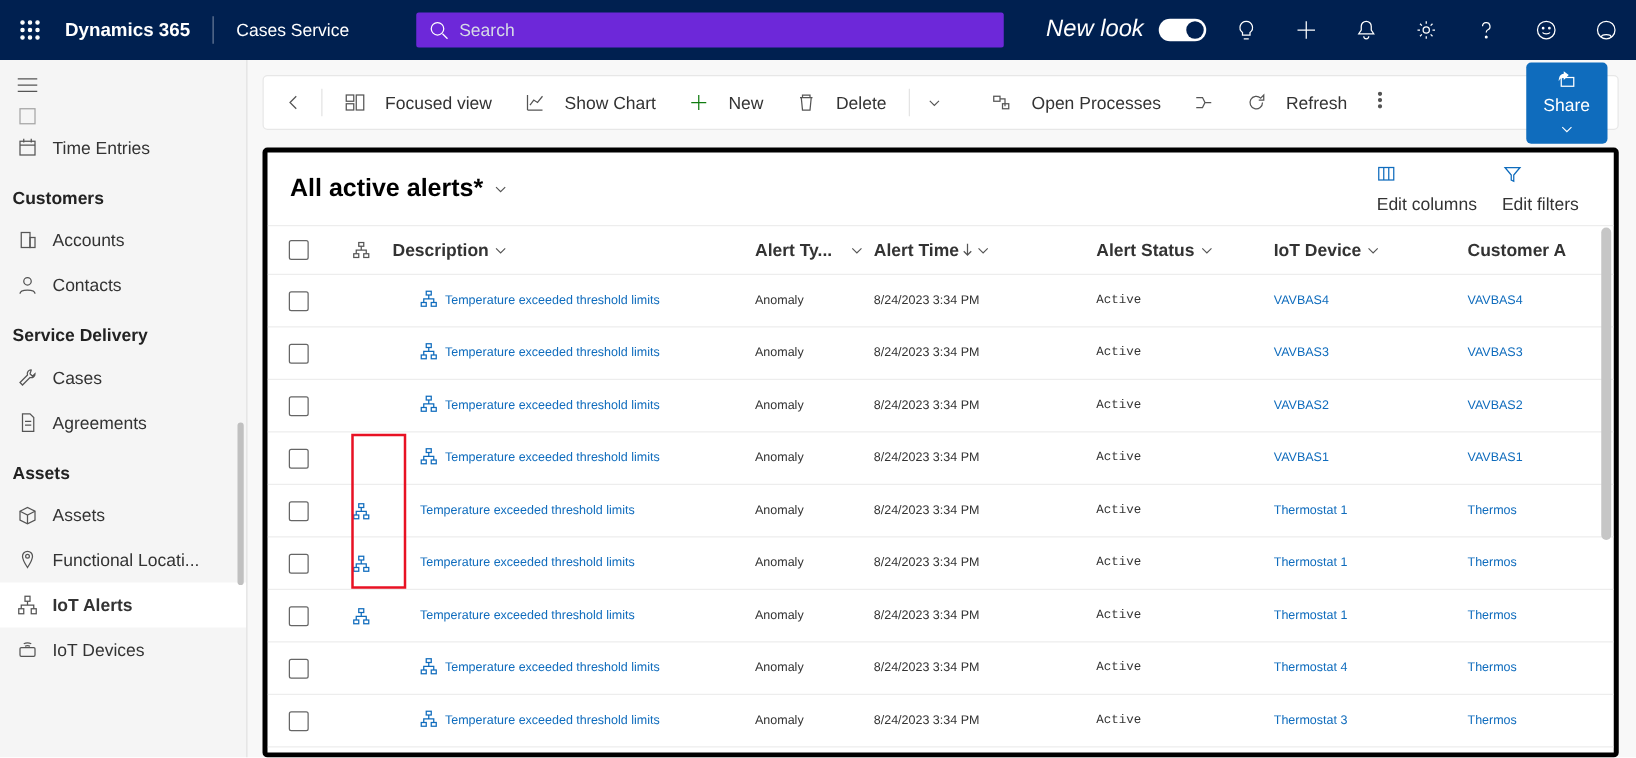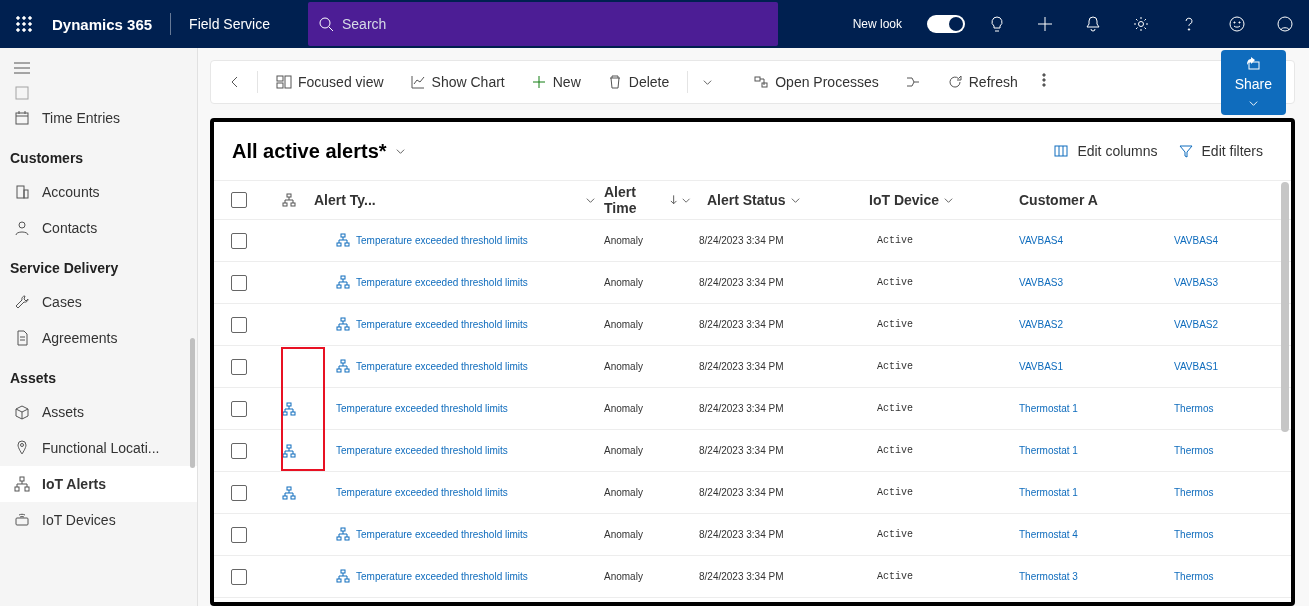--- a/index.html
+++ b/index.html
@@ -4,25 +4,25 @@
 <style>
 * { margin: 0; padding: 0; box-sizing: border-box; font-family: "Segoe UI", -apple-system, sans-serif; }
 body { width: 1309px; height: 606px; overflow: hidden; background: #fff; }
 
 
 .topbar { height: 48px; background: #002050; display: flex; align-items: center; color: #fff; gap: 0; }
 .topbar .waffle { width: 48px; height: 48px; display: flex; align-items: center; justify-content: center; }
 .topbar .brand { font-weight: 600; font-size: 15px; padding: 0 18px 0 4px; }
 .topbar .divider-v { width: 1px; height: 22px; background: rgba(255,255,255,0.4); }
 .topbar .module { padding: 0 18px; font-size: 14px; }
-.topbar .search { margin-left: 20px; flex: 0 0 470px; height: 44px; background: #4c1d95; border-radius: 2px; display: flex; align-items: center; padding: 0 10px; gap: 8px; }
+.topbar .search { margin-left: 36px; flex: 0 0 470px; height: 28px; background: #6d28d9; border-radius: 2px; display: flex; align-items: center; padding: 0 10px; gap: 8px; }
 .topbar .search input { background: transparent; border: none; outline: none; color: #d6dbe6; font-size: 14px; flex: 1; }
 .topbar .search input::placeholder { color: #d6dbe6; }
 .topbar .spacer { flex: 1; }
-.topbar .newlook { display: flex; align-items: center; gap: 25px; font-size: 12px; padding-right: 8px; }
+.topbar .newlook { display: flex; align-items: center; gap: 12px; font-size: 19px; padding-right: 8px; font-style: italic; }
 .topbar .toggle { width: 38px; height: 18px; border-radius: 10px; background: #fff; position: relative; }
 .topbar .toggle::after { content: ""; position: absolute; right: 2px; top: 2px; width: 14px; height: 14px; border-radius: 50%; background: #002050; }
 .topbar .icon-btn { width: 48px; height: 48px; display: flex; align-items: center; justify-content: center; }
 .topbar svg { stroke: #fff; fill: none; }
 
 
 .body { display: flex; height: calc(100% - 48px); }
 
 
 .sidebar { width: 198px; background: #f5f5f5; border-right: 1px solid #e1e1e1; overflow: hidden; display: flex; flex-direction: column; position: relative; }
@@ -32,36 +32,36 @@
 .sidebar .nav-item.selected { background: #fff; font-weight: 600; }
 .sidebar .section-h { font-weight: 700; font-size: 14px; padding: 14px 0 8px 10px; color: #222; }
 .sidebar svg { stroke: #555; fill: none; }
 .sidebar .scroll-thumb { position: absolute; right: 2px; width: 5px; background: #c0c0c0; border-radius: 3px; }
 
 
 .main { flex: 1; background: #f8f8f8; display: flex; flex-direction: column; padding: 12px 0 0 12px; }
 
 
 .cmdbar { height: 44px; background: #fff; border: 1px solid #e7e7e7; border-radius: 4px; margin-right: 14px; display: flex; align-items: center; padding: 0 8px; gap: 2px; }
-.cmdbar .cmd { display: flex; align-items: center; gap: 6px; padding: 6px 12px; font-size: 14px; color: #333; border-radius: 3px; cursor: pointer; }
+.cmdbar .cmd { display: flex; align-items: center; gap: 16px; padding: 6px 12px; font-size: 14px; color: #333; border-radius: 3px; cursor: pointer; }
 .cmdbar .cmd.icon-only { padding: 6px 8px; }
 .cmdbar .sep { width: 1px; height: 22px; background: #e4e4e4; margin: 0 4px; }
 .cmdbar svg { stroke: #555; fill: none; }
 .cmdbar .cmd.new svg { stroke: #107c10; }
 .cmdbar .spacer { flex: 1; }
 .cmdbar .over { padding: 6px 10px; }
 .cmdbar .share { background: #0f6cbd; color: #fff; padding: 6px 14px; border-radius: 4px; display: flex; align-items: center; gap: 6px; font-size: 14px; flex-direction: column; }
 .cmdbar .share svg { stroke: #fff; }
 
 
 .card { background: #fff; border: 4px solid #000000; border-radius: 4px; margin: 14px 14px 0 0; flex: 1; display: flex; flex-direction: column; overflow: hidden; position: relative; }
 .card-head { height: 58px; display: flex; align-items: center; padding: 0 18px; }
 .view-name { font-size: 20px; font-weight: 600; display: flex; align-items: center; gap: 8px; }
 .card-head .spacer { flex: 1; }
-.card-head .tool-link { display: flex; gap: 8px; color: #333; font-size: 14px; padding: 6px 10px; cursor: pointer; }
+.card-head .tool-link { display: flex; gap: 8px; color: #333; font-size: 14px; padding: 6px 10px; cursor: pointer; flex-direction: column; }
 .card-head svg { stroke: #0f6cbd; fill: none; }
 .filter-box { border: 1px solid #666; border-radius: 4px; height: 32px; width: 180px; display: flex; align-items: center; padding: 0 10px; gap: 8px; margin-left: 8px; }
 .filter-box input { border: none; outline: none; font-size: 14px; flex: 1; }
 .filter-box svg { stroke: #666; }
 
 
 .tbl { flex: 1; overflow: hidden; }
 .thead, .trow { display: grid; grid-template-columns: 50px 50px 290px 95px 170px 150px 155px 100px; align-items: center; }
 .thead { height: 40px; border-top: 1px solid #ededed; border-bottom: 1px solid #ededed; font-size: 14px; font-weight: 600; color: #333;}
 .thead .th { display: flex; align-items: center; gap: 4px; padding-right: 8px; }
@@ -94,21 +94,21 @@
         <circle cx="2" cy="8" r="1.3" fill="#fff"></circle>
         <circle cx="8" cy="8" r="1.3" fill="#fff"></circle>
         <circle cx="14" cy="8" r="1.3" fill="#fff"></circle>
         <circle cx="2" cy="14" r="1.3" fill="#fff"></circle>
         <circle cx="8" cy="14" r="1.3" fill="#fff"></circle>
         <circle cx="14" cy="14" r="1.3" fill="#fff"></circle>
       </svg>
   </div>
   <div class="brand">Dynamics 365</div>
   <div class="divider-v"></div>
-  <div class="module">Field Service</div>
+  <div class="module">Cases Service</div>
   <div class="search">
     <svg width="16" height="16" viewBox="0 0 16 16">
         <circle cx="7" cy="7" r="5"></circle>
         <line x1="11" y1="11" x2="15" y2="15"></line>
       </svg>
     <input placeholder="Search" style="">
   </div>
   <div class="spacer"></div>
   <div class="newlook">
     <span>New look</span>
@@ -365,20 +365,26 @@
               <div class="checkbox"></div>
             </div>
           <div class="hier-col">
             <svg width="14" height="14" viewBox="0 0 14 14">
                 <rect x="5" y="1" width="4" height="3"></rect>
                 <rect x="1" y="10" width="4" height="3"></rect>
                 <rect x="9" y="10" width="4" height="3"></rect>
                 <path d="M7 4v3M3 10V7h8v3"></path>
               </svg>
           </div>
+          <div class="th">
+            <span>Description</span>
+            <svg class="chev" viewBox="0 0 12 12">
+                <path d="M2 4l4 4 4-4"></path>
+              </svg>
+          </div>
           <div class="th alert-type">
             <span>Alert Ty...</span>
             <svg class="chev" viewBox="0 0 12 12">
                 <path d="M2 4l4 4 4-4"></path>
               </svg>
           </div>
           <div class="th alert-time">
             <span>Alert Time</span>
             <svg width="10" height="12" viewBox="0 0 10 12">
                 <path d="M5 1v9M2 7l3 3 3-3"></path>

